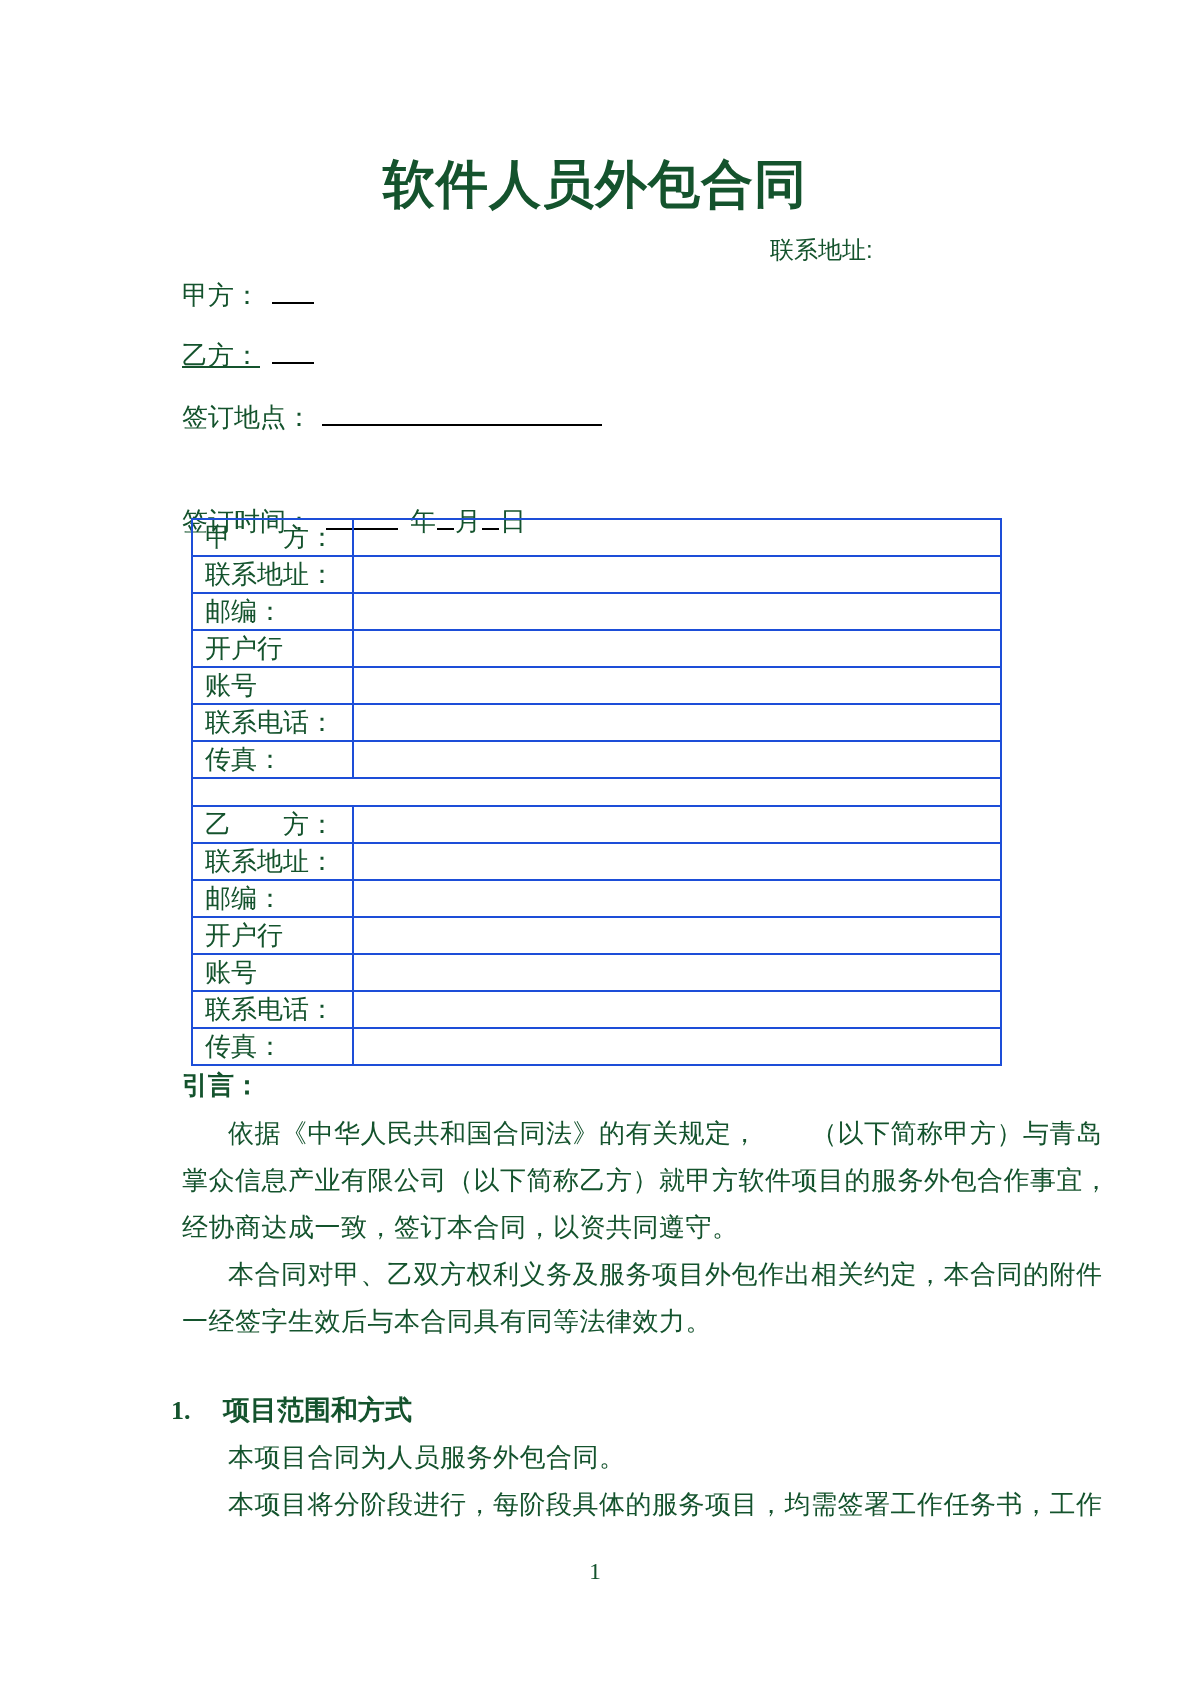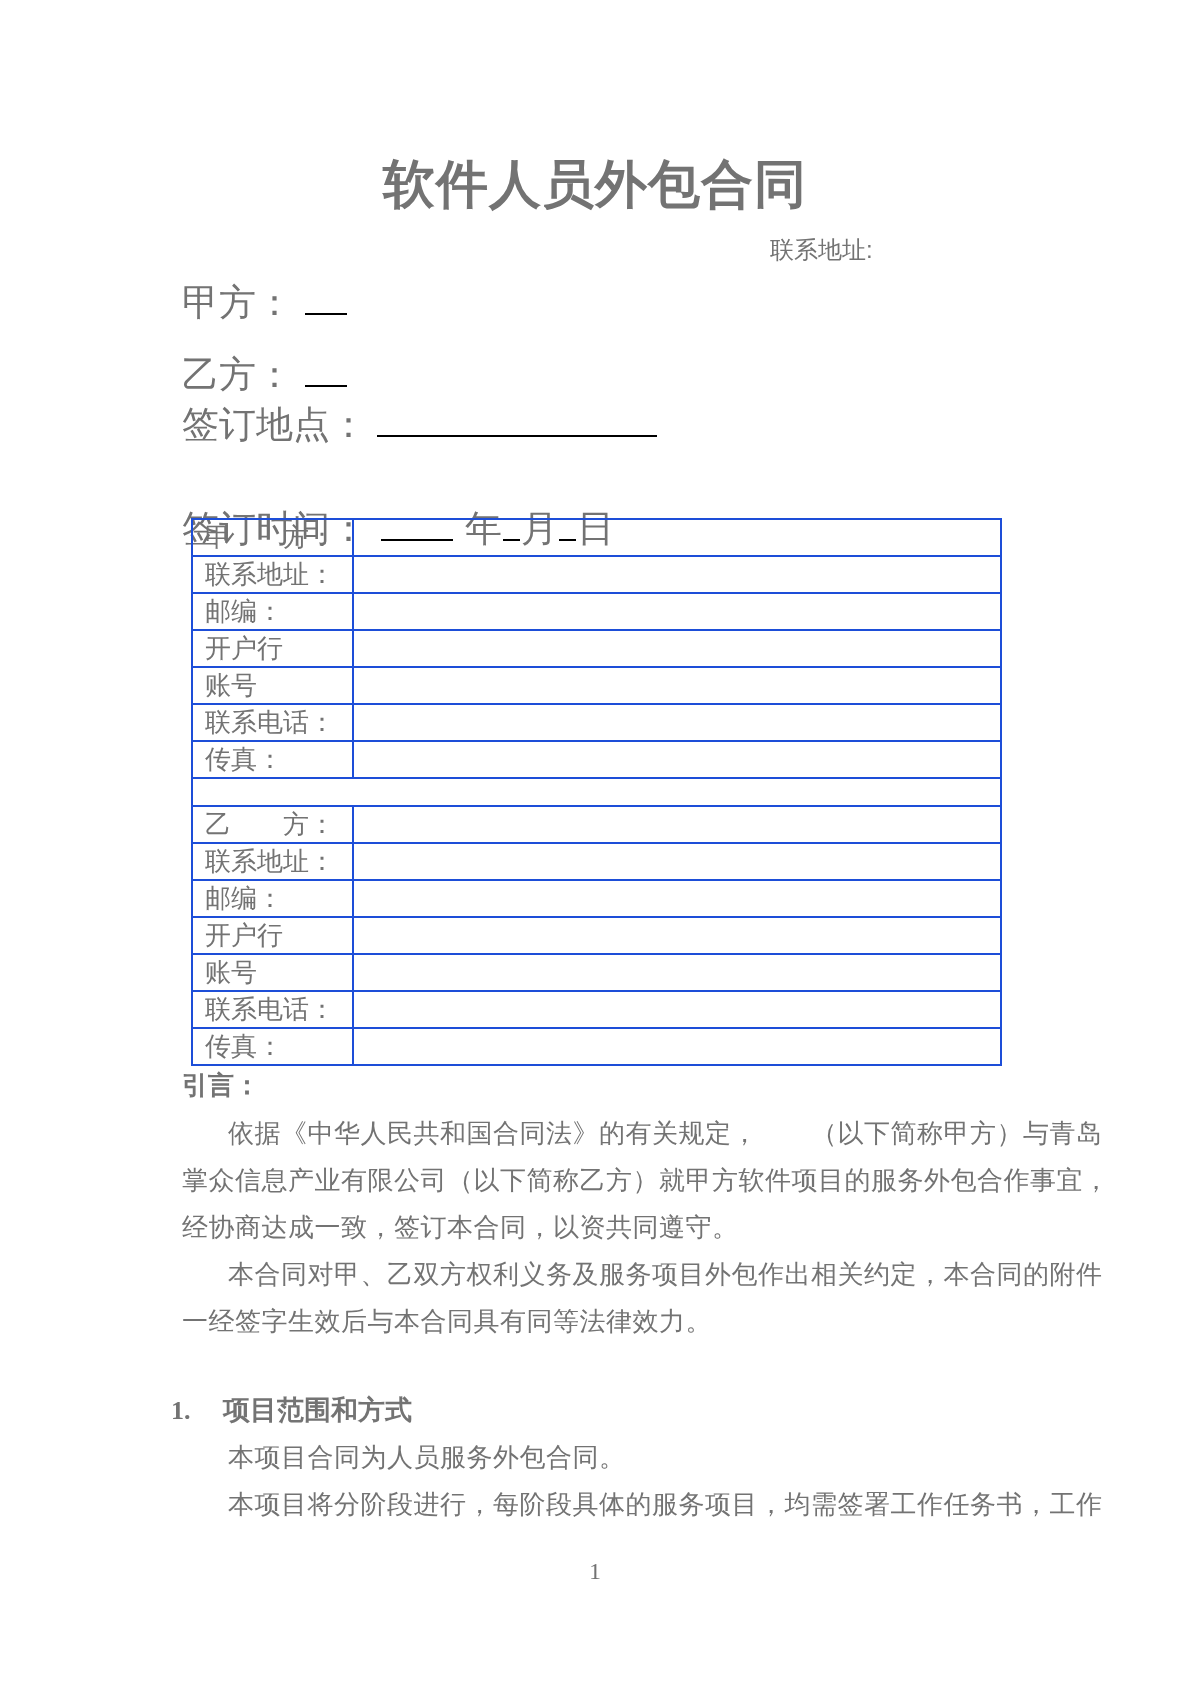--- a/index.html
+++ b/index.html
@@ -1,43 +1,43 @@
 <!DOCTYPE html>
 <html><head>
 <meta charset="utf-8">
 <style>
   html,body { margin:0; padding:0; background:#e8e8e8; }
   .page {
     position:relative;
     width:1190px; height:1682px;
     margin:0 auto;
     background:#ffffff;
-    color:#737373;
+    color:#14532d;
     font-family:"Liberation Sans", sans-serif;
     overflow:hidden;
   }
 
   .doc-title {
     position:absolute; top:150px; left:0; width:100%;
     text-align:center;
     font-size:52px; font-weight:bold;
     letter-spacing:1px;
   }
 
   .contract-no {
     position:absolute; left:770px; top:234px;
     font-size:24px;
   }
 
   .field-line {
     position:absolute; left:182px;
-    font-size:37px; white-space:nowrap;
+    font-size:26px; white-space:nowrap;
   }
   #party-a   { top:278px; }
-  #party-b   { top:350px; }
+  #party-b   { top:338px;text-decoration:underline; }
   #sign-place{ top:400px; }
   #sign-time { top:468px;margin-top:36px; }
 
   .blank {
     display:inline-block;
     border-bottom:2px solid #000;
     height:24px;
     vertical-align:baseline;
   }
   .blank-short { width:42px;  margin-left:12px; }

